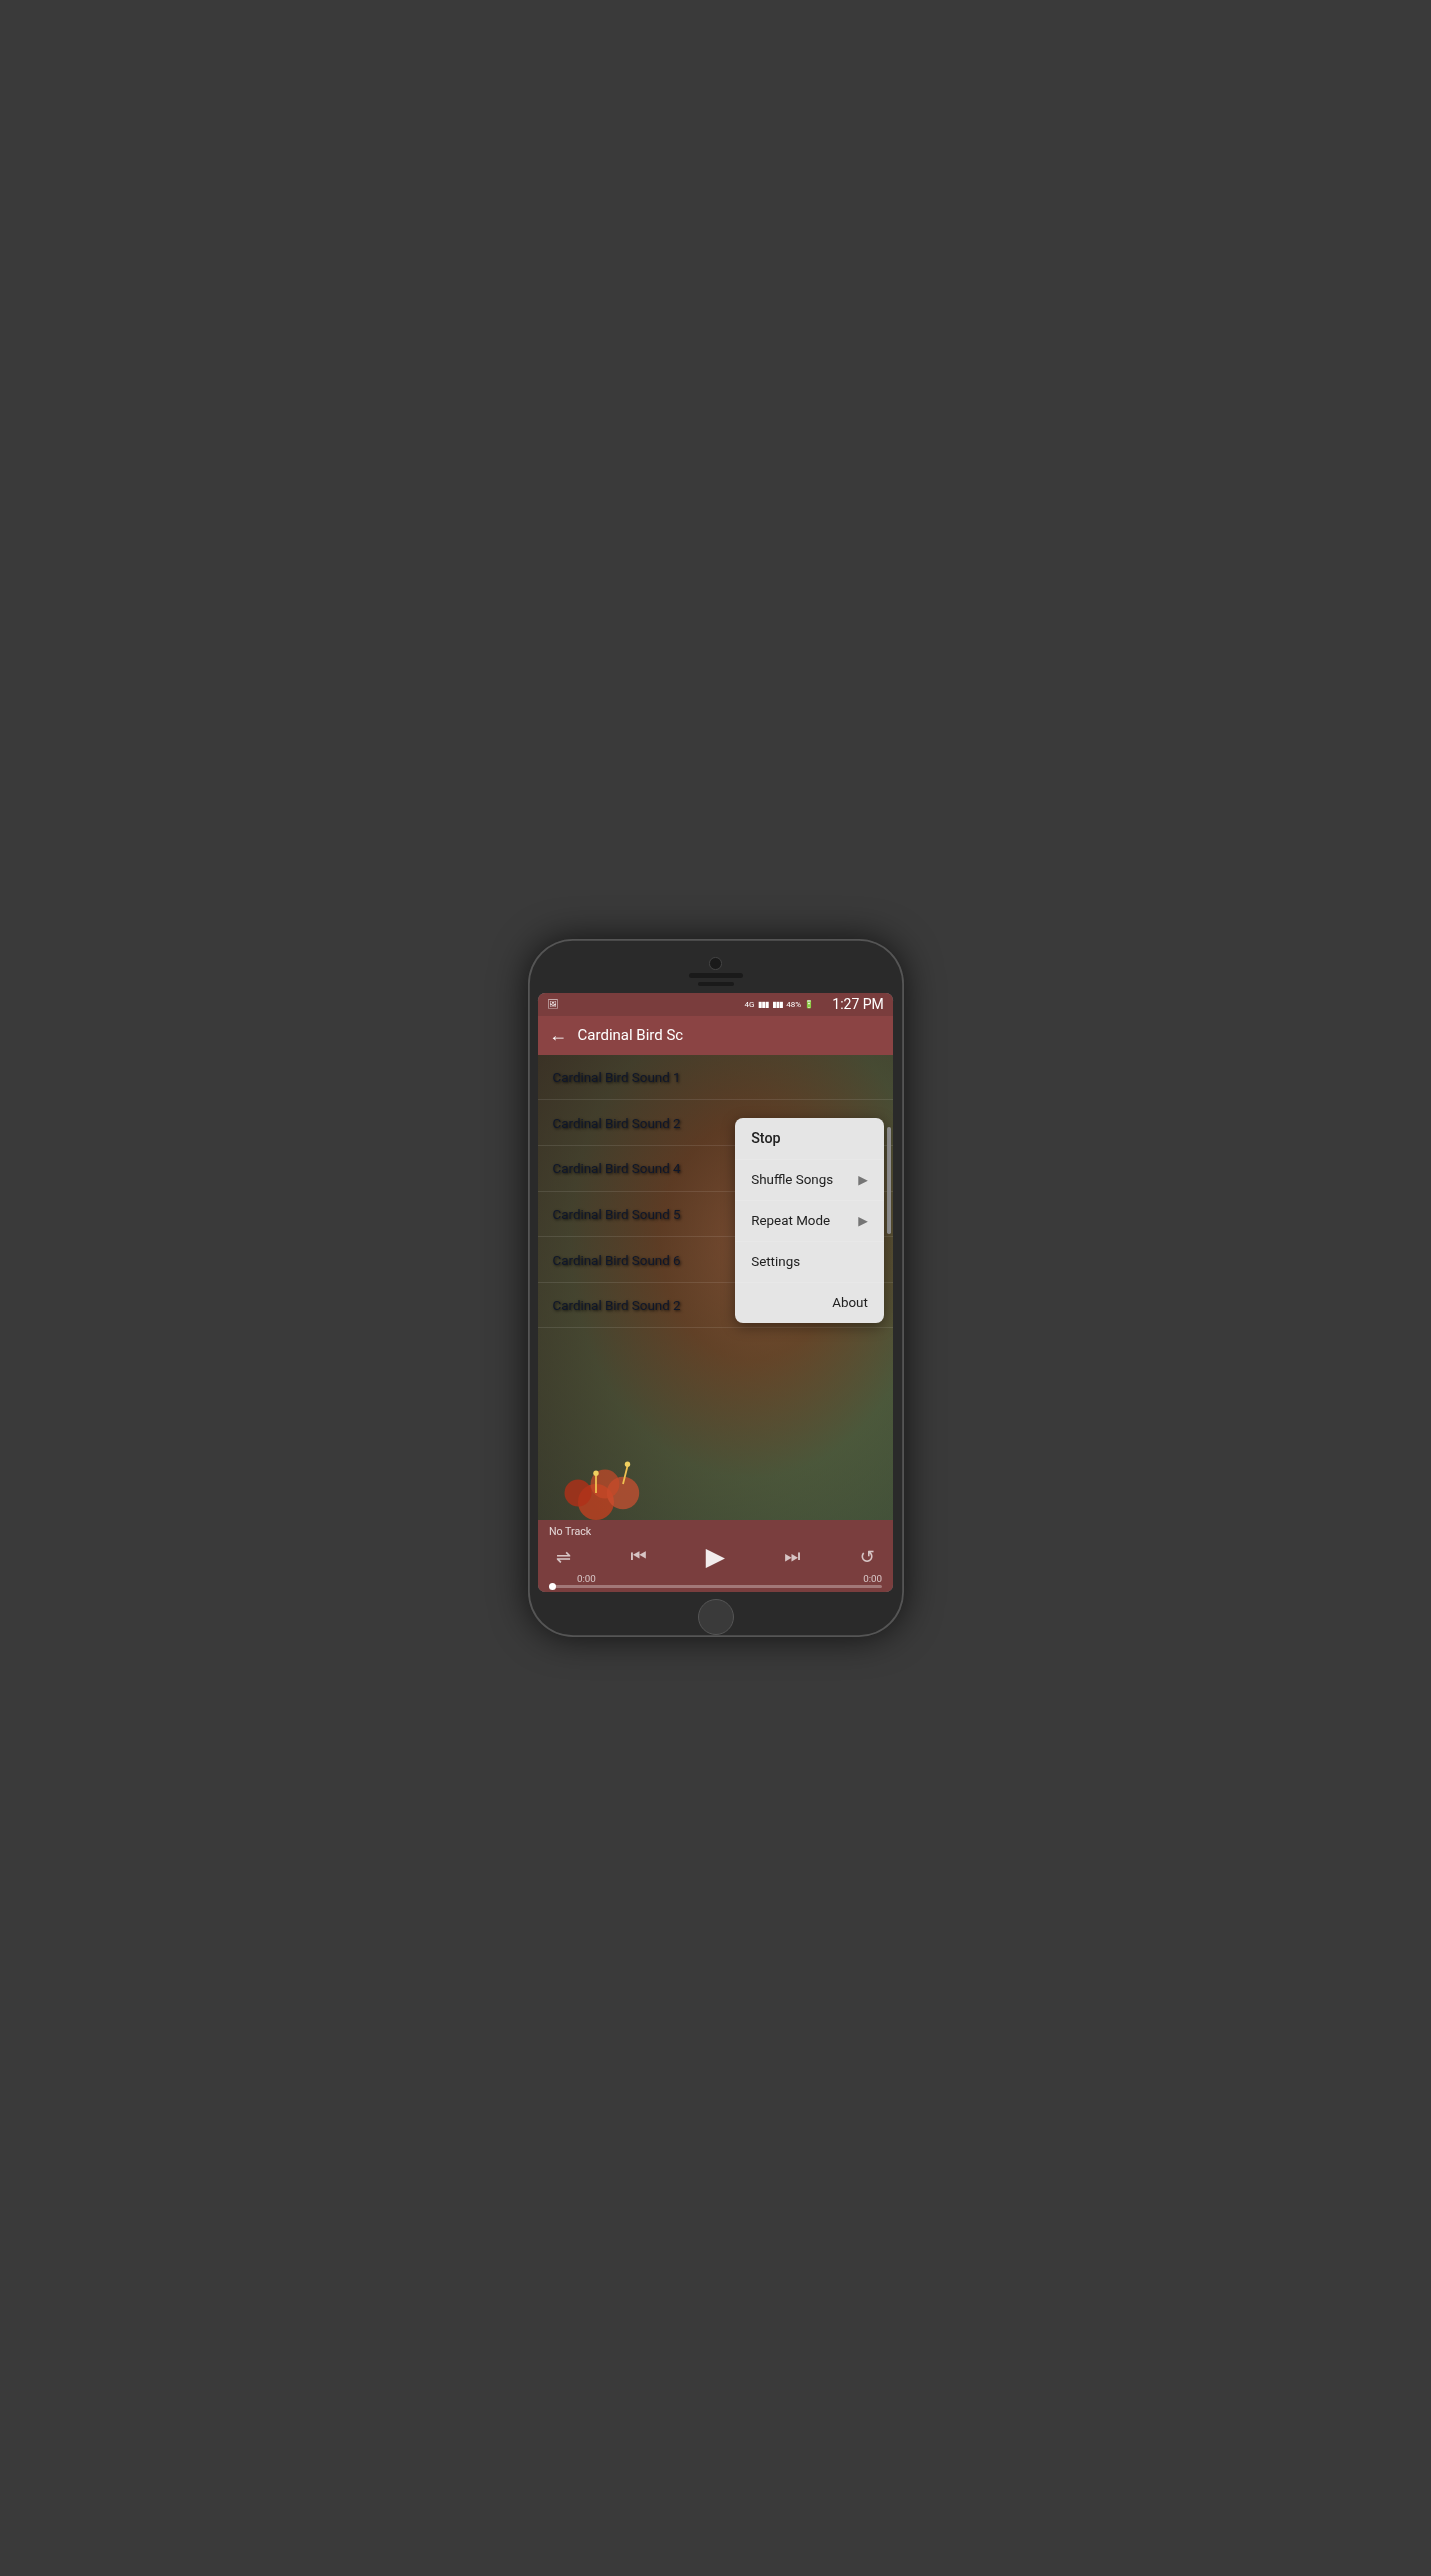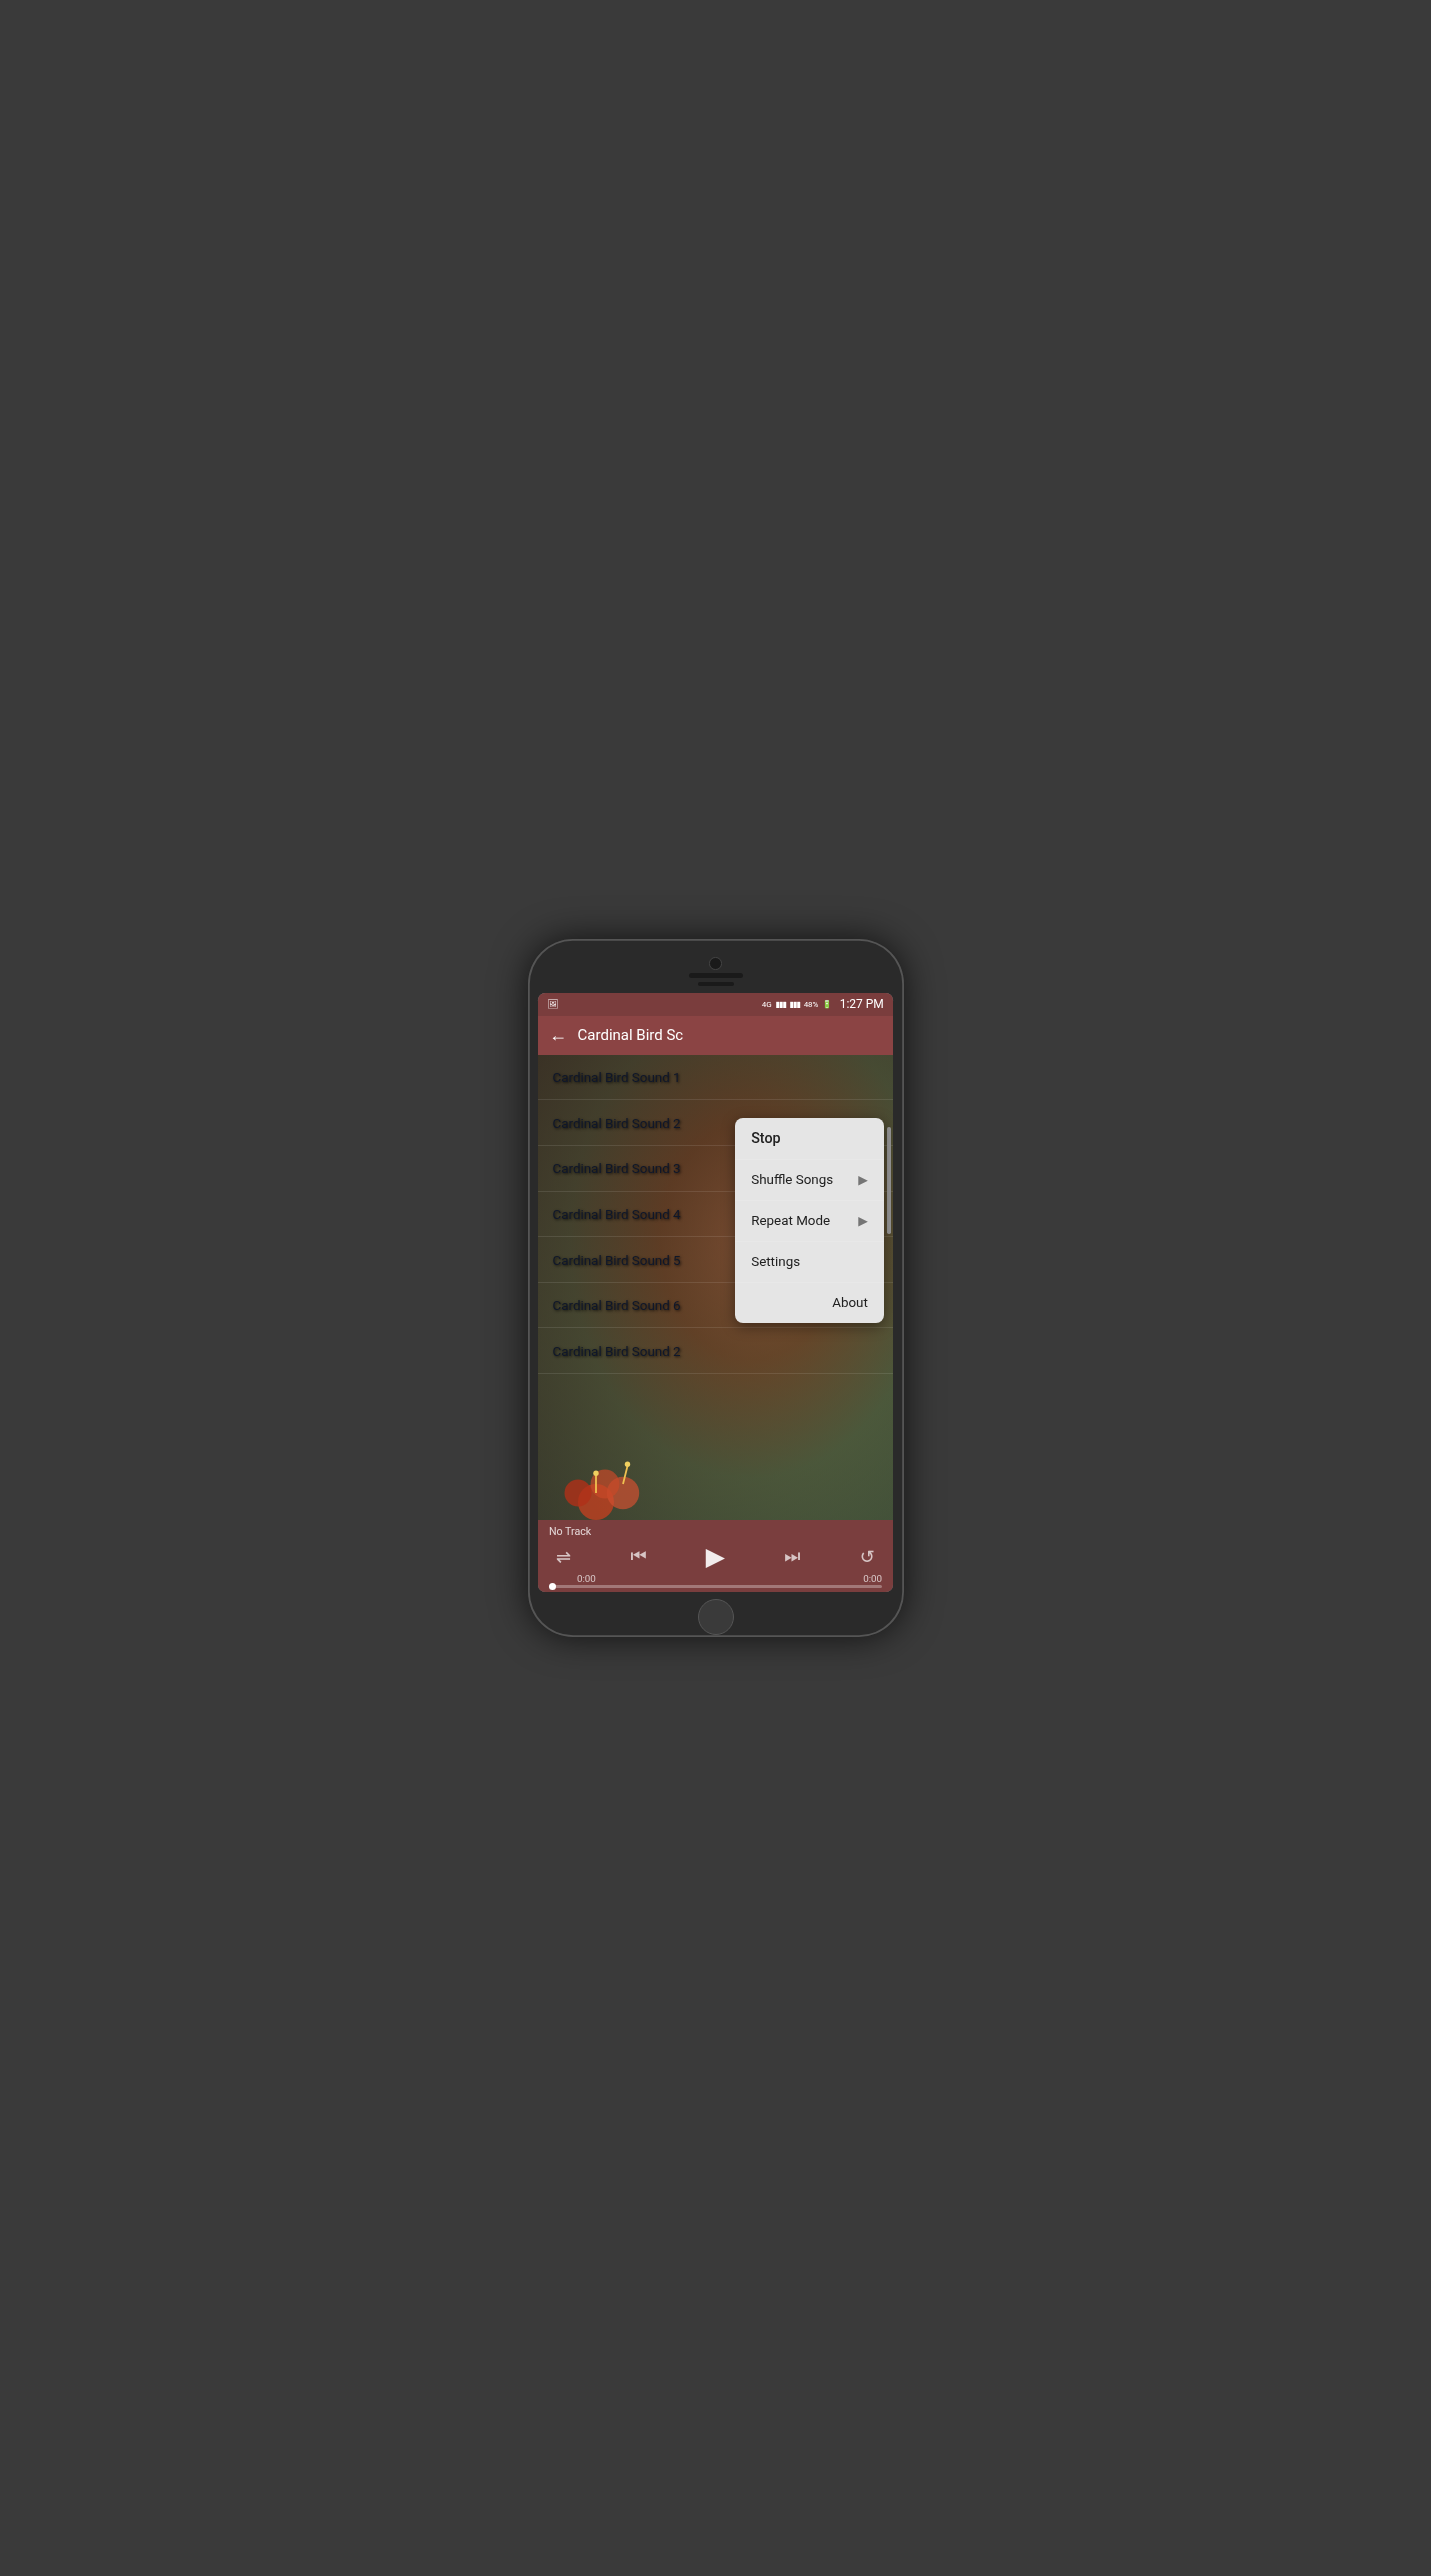--- a/index.html
+++ b/index.html
@@ -301,21 +301,21 @@
     <div class="status-bar">
       <div class="status-left">
         <span class="status-icon">🖼</span>
       </div>
       <div class="status-right">
         <span style="font-size:8px;">4G</span>
         <span style="font-size:8px; letter-spacing:-0.9px;">▮▮▮</span>
         <span style="font-size:8px; letter-spacing:-0.9px;">▮▮▮</span>
         <span style="font-size:8px;">48%</span>
         <span style="font-size:8px;">🔋</span>
-        <span style="font-size:12px; margin-left:4px;">1:27 PM</span>
+        <span style="font-size:14px; margin-left:14px;">1:27 PM</span>
       </div>
     </div>
 
     <div class="toolbar">
       <span class="toolbar-back">←</span>
       <span class="toolbar-title">Cardinal Bird Sc</span>
     </div>
 
     <div class="content-area">
       <div class="bg-image">
@@ -357,23 +357,20 @@
           <circle cx="85" cy="18" r="3" fill="#f0d060"></circle>
         </svg>
       </div>
 
       <div class="song-list">
         <div class="song-item">
           <span class="song-item-text">Cardinal Bird Sound 1</span>
         </div>
         <div class="song-item">
           <span class="song-item-text">Cardinal Bird Sound 2</span>
-        </div>
-        <div class="song-item">
-          <span class="song-item-text">Cardinal Bird Sound 3</span>
         </div>
         <div class="song-item">
           <span class="song-item-text">Cardinal Bird Sound 4</span>
         </div>
         <div class="song-item">
           <span class="song-item-text">Cardinal Bird Sound 5</span>
         </div>
         <div class="song-item">
           <span class="song-item-text">Cardinal Bird Sound 6</span>
         </div>

